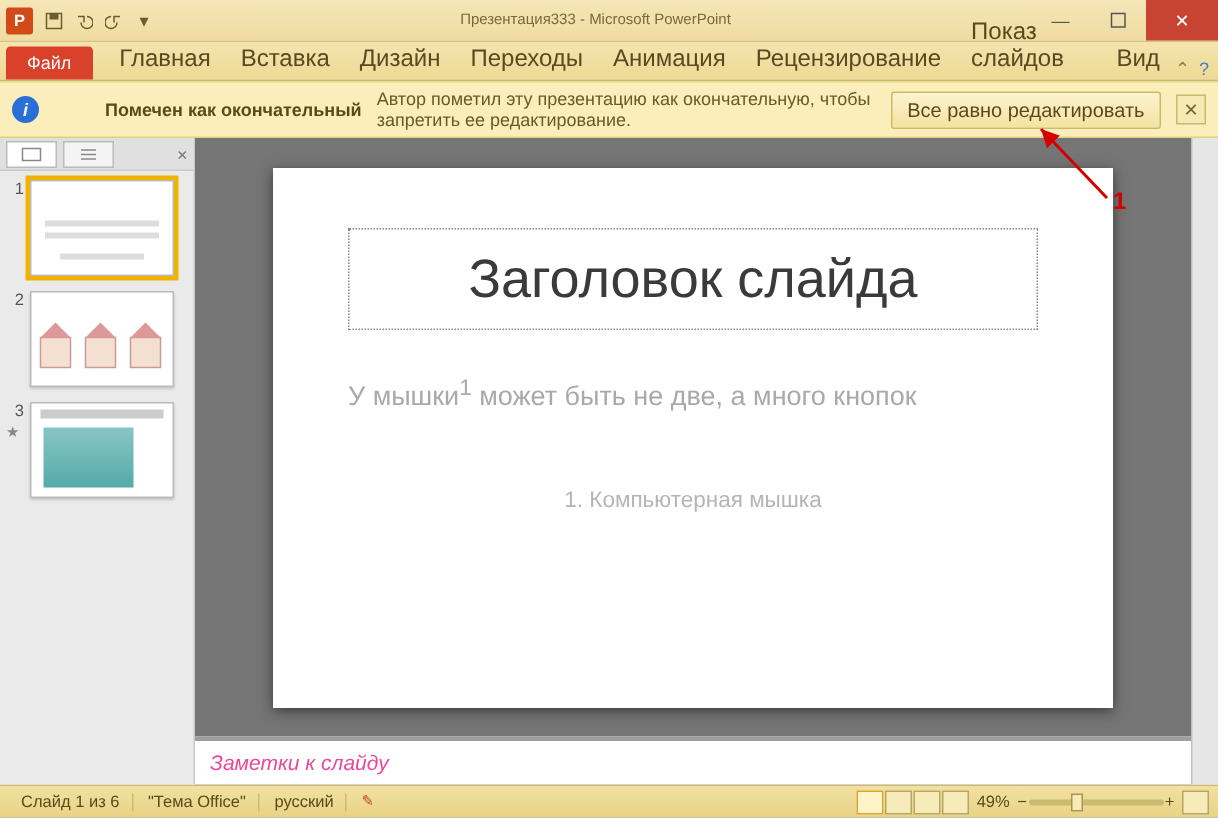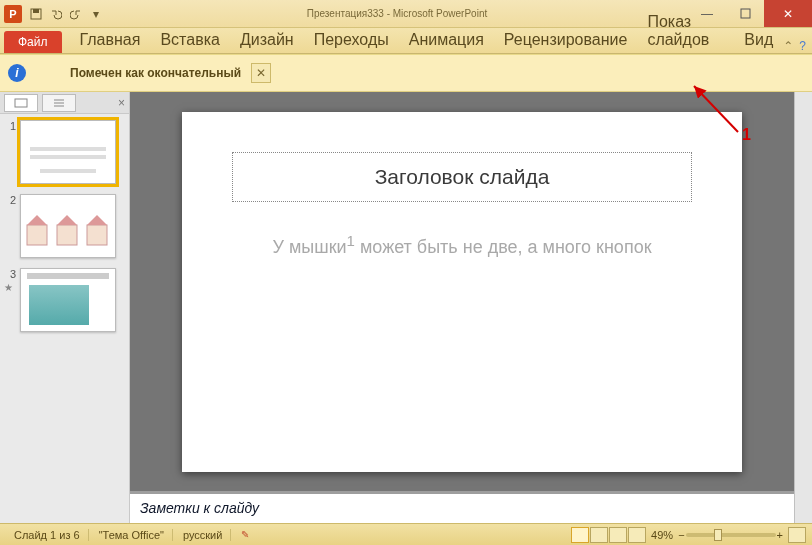--- a/index.html
+++ b/index.html
@@ -40,25 +40,25 @@
   .thumb-num { width:12px; font-size:11px; color:#555; text-align:right; margin-right:4px; }
   .thumb { width:96px; height:64px; background:#fff; border:1px solid #bbb; box-shadow:0 1px 2px rgba(0,0,0,0.2); position:relative; }
   .thumb.sel { outline:3px solid #f0b400; }
   .thumb .tline { position:absolute; left:10%; right:10%; height:4px; background:#ddd; }
   .thumb-star { font-size:10px; color:#888; margin-top:2px; }
 
   .editor { flex:1; background:#757575; position:relative; display:flex; flex-direction:column; }
   .canvas-wrap { flex:1; display:flex; align-items:center; justify-content:center; overflow:hidden; }
   .slide { width:560px; height:360px; background:#fff; box-shadow:0 2px 8px rgba(0,0,0,0.5); padding:40px 50px; position:relative; }
   .slide-title-box { border:1px dotted #888; padding:12px; text-align:center; }
-  .slide-title { font-size:21px; color:#3a3a3a; }
-  .slide-sub { margin-top:30px; text-align:center; color:#a9a9a9; font-size:18px; }
+  .slide-title { font-size:36px; color:#3a3a3a; }
+  .slide-sub { margin-top:30px; color:#a9a9a9; font-size:18px; }
   .slide-foot { margin-top:50px; text-align:center; color:#b5b5b5; font-size:15px; }
 
-  .notes { height:32px; background:#fff; border-top:3px solid #9e9e9e; padding:6px 10px; color:#0f172a; font-size:14px; font-style:italic; }
+  .notes { height:32px; background:#fff; border-top:3px solid #9e9e9e; padding:6px 10px; color:#ec4899; font-size:14px; font-style:italic; }
   .rscroll { width:18px; background:#e6e6e6; border-left:1px solid #c0c0c0; }
 
   
   .status { height:22px; background:linear-gradient(#f1e1a3,#e8d284); border-top:1px solid #cdb96a; display:flex; align-items:center; padding:0 6px; font-size:11px; color:#5b4a18; gap:2px; }
   .scell { padding:0 8px; border-right:1px solid #cdbb72; }
   .status-right { margin-left:auto; display:flex; align-items:center; gap:1px; }
   .view-btn { width:18px; height:16px; border:1px solid #b8a660; background:#f6ebb9; }
   .view-btn.active { background:#fff4c9; border-color:#d9a52a; }
   .zoom-track { width:90px; height:4px; background:#cdbb72; position:relative; border-radius:2px; }
   .zoom-thumb { position:absolute; top:-4px; left:28px; width:8px; height:12px; background:#f6ebb9; border:1px solid #a89350; }
@@ -119,20 +119,22 @@
   <div class="rtab">Вид</div>
   <div class="ribbon-right">
     <span>⌃</span>
     <span style="color:#4a7bd0;">?</span>
   </div>
 </div>
 
 <div class="msgbar">
   <div class="info-icon">i</div>
   <div class="msg-title">Помечен как окончательный</div>
+  <div class="msg-text">Автор пометил эту презентацию как окончательную, чтобы запретить ее редактирование.</div>
+  <button class="msg-btn">Все равно редактировать</button>
   <div class="msg-close">✕</div>
 </div>
 
 <div class="workarea">
 
   <div class="sidepanel">
     <div class="panel-tabs">
       <div class="ptab active">
           <svg width="14" height="10">
             <rect x="1" y="1" width="12" height="8" fill="none" stroke="#888"></rect>
@@ -190,20 +192,21 @@
 
   <div class="editor">
     <div class="canvas-wrap">
       <div class="slide">
         <div class="slide-title-box">
           <div class="slide-title">Заголовок слайда</div>
         </div>
         <div class="slide-sub">
           <span>У мышки</span><sup>1</sup><span> может быть не две, а много кнопок</span>
         </div>
+        <div class="slide-foot">1. Компьютерная мышка</div>
       </div>
     </div>
     <div class="notes">Заметки к слайду</div>
   </div>
 
   <div class="rscroll"></div>
 </div>
 
 <div class="status">
   <div class="scell">Слайд 1 из 6</div>

